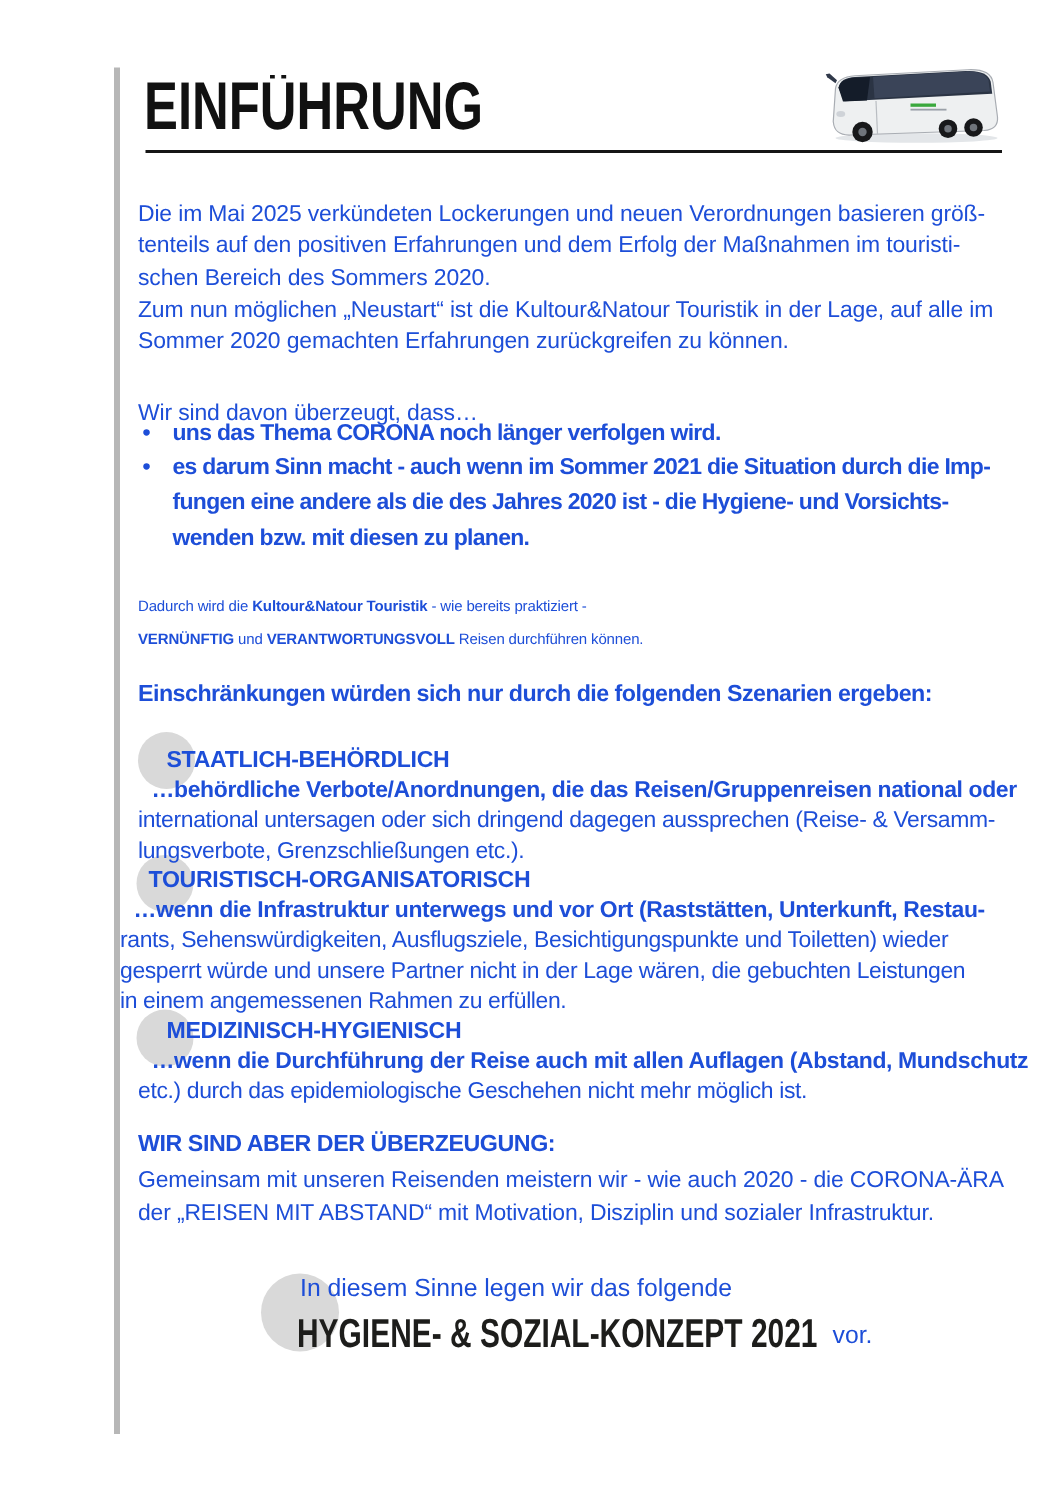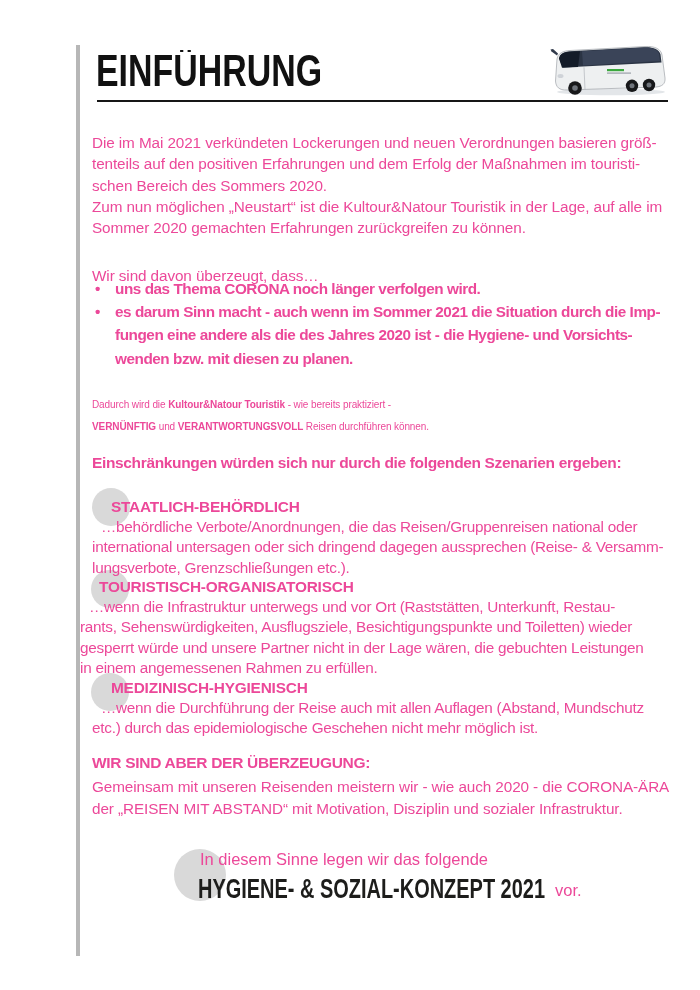--- a/index.html
+++ b/index.html
@@ -1,35 +1,35 @@
 <!DOCTYPE html>
 <html><head>
 <meta charset="utf-8">
 <style>
   html,body{margin:0;padding:0;background:#ffffff;}
   .page{position:relative;width:700px;height:990px;background:#ffffff;overflow:hidden;
-        font-family:"Liberation Sans",sans-serif;color:#ec4899;}
+        font-family:"Liberation Sans",sans-serif;color:#1d4ed8;}
   .abs{position:absolute;}
   .z1{z-index:1;}
   .line{white-space:nowrap;}
   .body-txt{font-size:15.3px;line-height:21.3px;letter-spacing:-0.1px;}
   .bold{font-weight:bold;}
   .side-line{position:absolute;left:76px;top:45px;width:4px;height:911px;background:#b7b7b7;}
   .title-rule{position:absolute;left:97px;top:100px;width:571px;height:2px;background:#161616;}
   .intro{left:92px;top:132px;width:582px;}
   .lead{left:92px;top:265px;}
   .bullets{left:92px;top:277px;width:582px;font-weight:bold;line-height:23.2px;font-size:15.3px;letter-spacing:-0.45px;}
   .bullet-row{display:flex;}
   .bullet-marker{width:20px;padding-left:3px;flex:none;font-weight:bold;}
   .result{left:92px;top:394px;width:582px;font-size:10px;line-height:22px;letter-spacing:-0.1px;}
   .scen-heading{left:92px;top:454px;font-size:15.5px;letter-spacing:-0.35px;}
   .scenario{width:582px;}
   .scen-title{margin-left:19px;font-weight:bold;font-size:15.4px;letter-spacing:-0.2px;line-height:20px;}
   .scen-body{font-size:15.3px;line-height:20.3px;letter-spacing:-0.25px;}
-  .indent{text-indent:9px;}
+  .indent{text-indent:9px;font-weight:bold;}
   .circle{position:absolute;border-radius:50%;background:#d9d9d9;z-index:0;}
   .closing-heading{left:92px;top:754px;font-size:15.5px;letter-spacing:-0.3px;}
   .closing{left:92px;top:776px;width:582px;font-size:15.3px;line-height:22px;letter-spacing:-0.1px;}
   .footer-line1{left:200px;top:850px;font-size:16.5px;}
   .footer-line2{left:198px;top:872px;display:flex;align-items:flex-end;}
   .footer-suffix{font-size:16.5px;padding-bottom:4px;margin-left:5px;}
   svg text{font-family:"Liberation Sans",sans-serif;}
 </style>
 </head>
 <body>
@@ -57,21 +57,21 @@
     <circle cx="26" cy="45" r="2.8" fill="#6f747b"></circle>
     <circle cx="83" cy="42.8" r="6.2" fill="#17181a"></circle>
     <circle cx="83" cy="42.8" r="2.5" fill="#6f747b"></circle>
     <circle cx="100" cy="42" r="6.2" fill="#17181a"></circle>
     <circle cx="100" cy="42" r="2.5" fill="#6f747b"></circle>
   </svg>
 
   <div class="title-rule"></div>
 
   <div class="abs z1 intro body-txt">
-    <div class="line">Die im Mai 2021 verkündeten Lockerungen und neuen Verordnungen basieren größ-</div>
+    <div class="line">Die im Mai 2025 verkündeten Lockerungen und neuen Verordnungen basieren größ-</div>
     <div class="line">tenteils auf den positiven Erfahrungen und dem Erfolg der Maßnahmen im touristi-</div>
     <div class="line">schen Bereich des Sommers 2020.</div>
     <div class="line">Zum nun möglichen „Neustart“ ist die Kultour&amp;Natour Touristik in der Lage, auf alle im</div>
     <div class="line">Sommer 2020 gemachten Erfahrungen zurückgreifen zu können.</div>
   </div>
 
   <div class="abs z1 lead body-txt">Wir sind davon überzeugt, dass…</div>
 
   <div class="abs z1 bullets">
     <div class="bullet-row">

